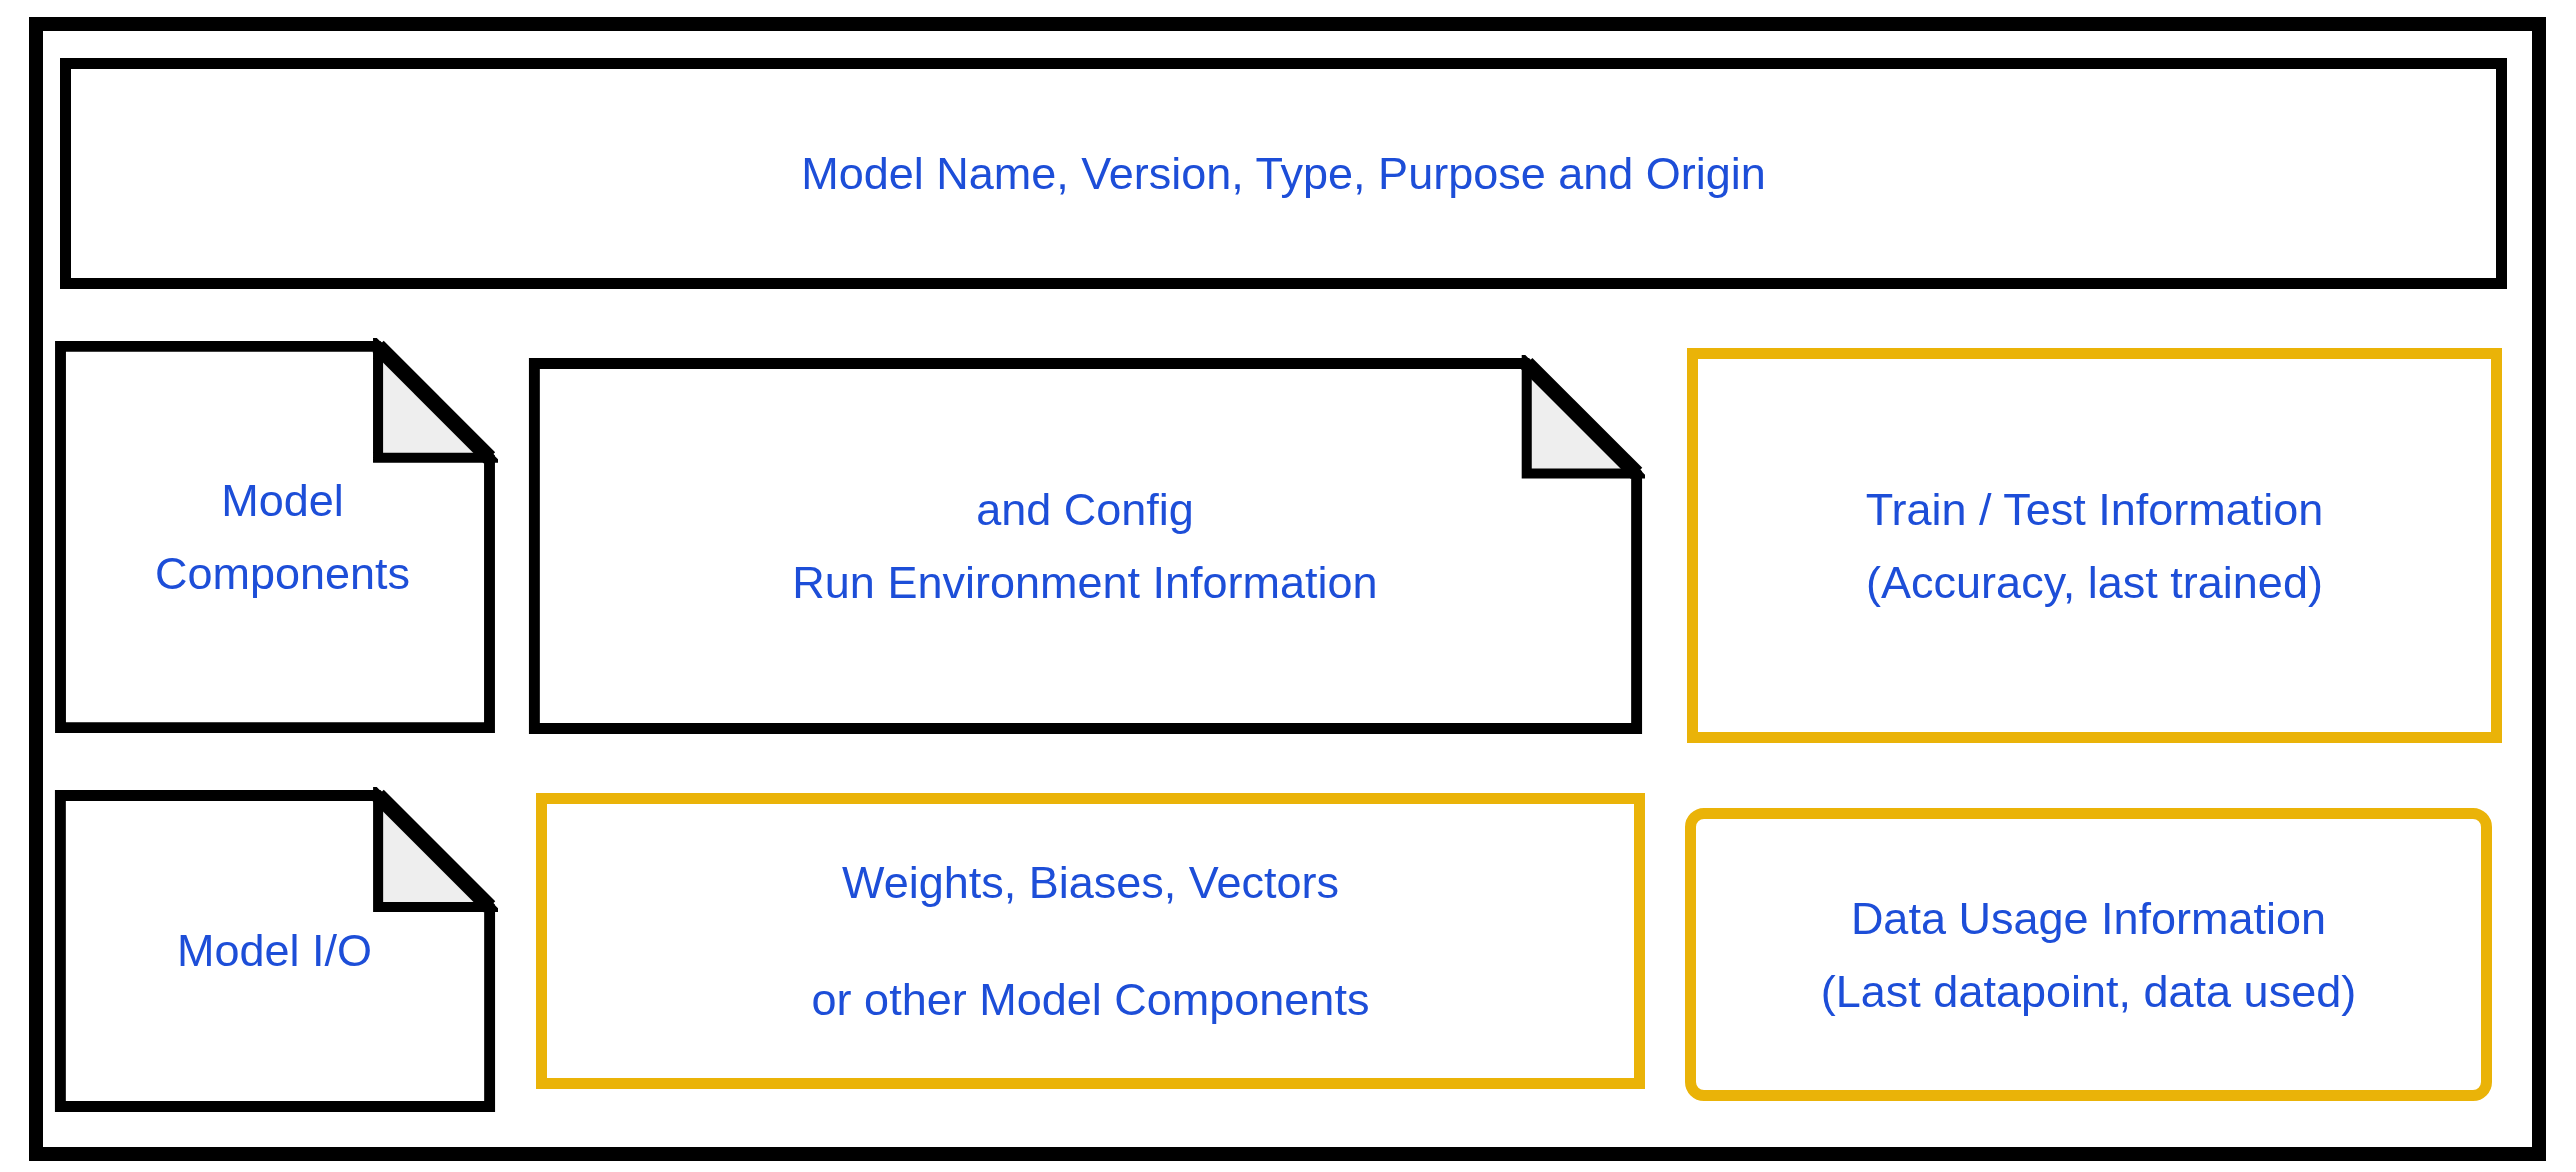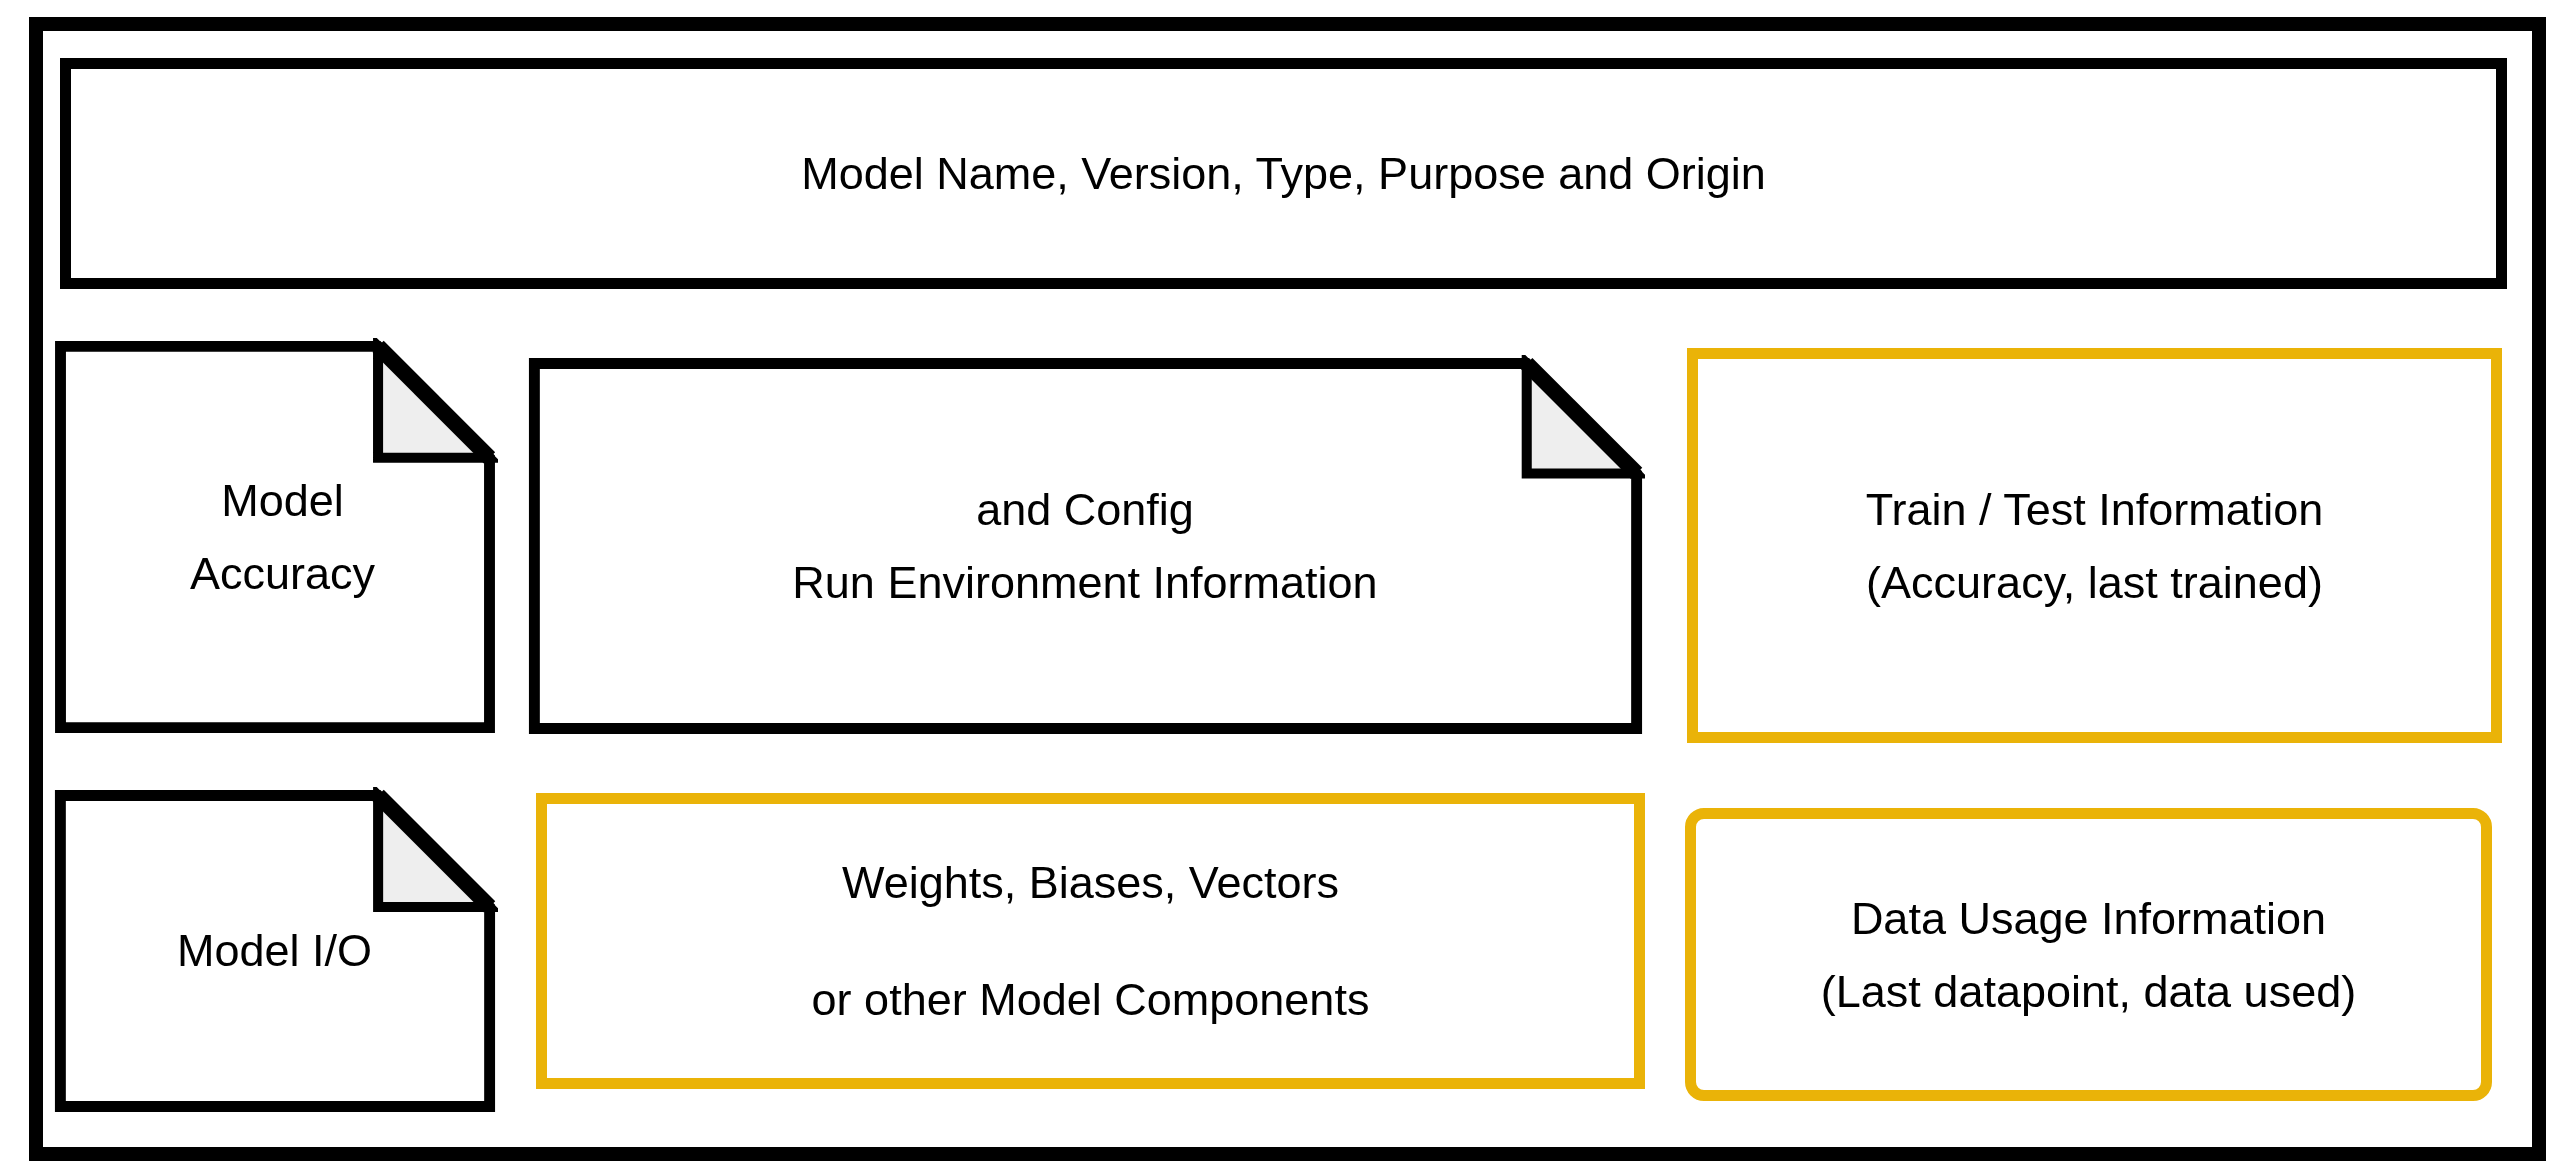--- a/index.html
+++ b/index.html
@@ -31,21 +31,21 @@
     border: 11px solid #eab308;
     display: flex;
     flex-direction: column;
     align-items: center;
     justify-content: center;
     text-align: center;
   }
   .box-text, .doc-text {
     font-size: 45px;
     line-height: 73px;
-    color: #000000;
+    color: #1d4ed8;
     white-space: nowrap;
   }
   .title-box {
     position: absolute;
     left: 60px; top: 58px;
     width: 2447px; height: 231px;
     border: 11.7px solid #000000;
     box-sizing: border-box;
     background: #ffffff;
     display: flex;
@@ -76,21 +76,21 @@
     <div class="box-text">Model Name, Version, Type, Purpose and Origin</div>
   </div>
 
   <svg class="doc-svg" style="left:52px; top:338px;" width="446" height="398" viewBox="0 0 532 475">
     <polygon points="10,10 389,10 522,143 522,465 10,465" fill="#ffffff" stroke="#000000" stroke-width="13" stroke-linejoin="miter"></polygon>
     <polygon points="389,10 522,143 389,143" fill="#eeeeee" stroke="#000000" stroke-width="12" stroke-linejoin="miter"></polygon>
     <line x1="389" y1="10" x2="522" y2="143" stroke="#000000" stroke-width="19"></line>
   </svg>
   <div class="doc-label" style="left:68px; top:346px; width:429px; height:382px;">
     <div class="doc-text">Model</div>
-    <div class="doc-text">Accuracy</div>
+    <div class="doc-text">Components</div>
   </div>
 
   <svg class="doc-svg" style="left:526px; top:355px;" width="1119" height="382" viewBox="0 0 1334 455">
     <polygon points="10,10 1193,10 1324,141 1324,445 10,445" fill="#ffffff" stroke="#000000" stroke-width="13" stroke-linejoin="miter"></polygon>
     <polygon points="1193,10 1324,141 1193,141" fill="#eeeeee" stroke="#000000" stroke-width="12" stroke-linejoin="miter"></polygon>
     <line x1="1193" y1="10" x2="1324" y2="141" stroke="#000000" stroke-width="19"></line>
   </svg>
   <div class="doc-label" style="left:534px; top:363px; width:1102px; height:365px;">
     <div class="doc-text">and Config</div>
     <div class="doc-text">Run Environment Information</div>

